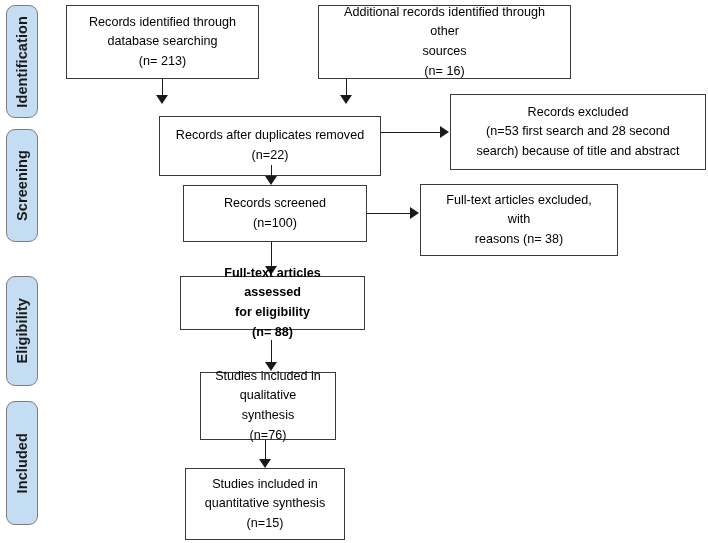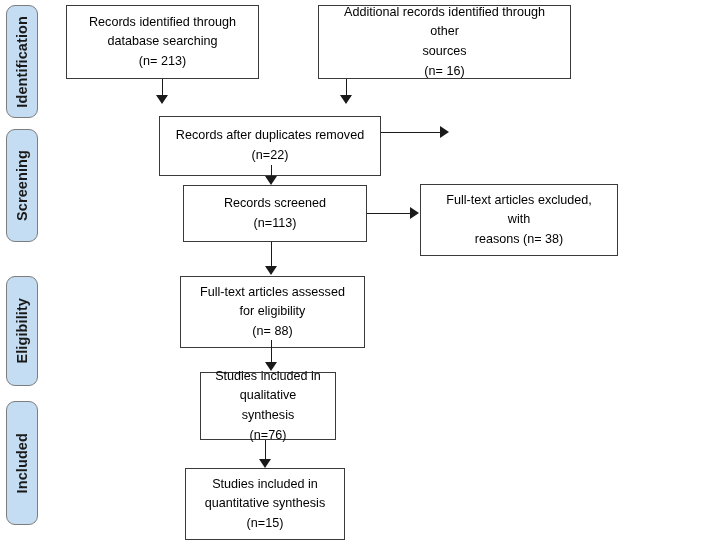--- a/index.html
+++ b/index.html
@@ -120,44 +120,49 @@
   <div class="arrow-down" style="left:156px; top:95px;"></div>
 
   <div class="vline" style="left:346px; top:79px; height:17px;"></div>
   <div class="arrow-down" style="left:340px; top:95px;"></div>
 
   <div class="flow-box" style="left:159px; top:116px; width:222px; height:60px;">
     <div class="box-text">Records after duplicates removed
 (n=22)</div>
   </div>
 
+  <div class="flow-box" style="left:450px; top:94px; width:256px; height:76px;">
+    <div class="box-text">Records excluded
+(n=53 first search and 28 second
+search) because of title and abstract</div>
+  </div>
 
   <div class="hline" style="left:381px; top:132px; width:60px;"></div>
   <div class="arrow-right" style="left:440px; top:126px;"></div>
 
   <div class="vline" style="left:271px; top:165px; height:12px;"></div>
   <div class="arrow-down" style="left:265px; top:176px;"></div>
 
   <div class="flow-box" style="left:183px; top:185px; width:184px; height:57px;">
     <div class="box-text">Records screened
-(n=113)</div>
+(n=100)</div>
   </div>
 
   <div class="flow-box" style="left:420px; top:184px; width:198px; height:72px;">
     <div class="box-text">Full-text articles excluded, with
 reasons (n= 38)</div>
   </div>
 
   <div class="hline" style="left:367px; top:213px; width:44px;"></div>
   <div class="arrow-right" style="left:410px; top:207px;"></div>
 
   <div class="vline" style="left:271px; top:242px; height:25px;"></div>
   <div class="arrow-down" style="left:265px; top:266px;"></div>
 
-  <div class="flow-box" style="left:180px; top:276px; width:185px; height:72px;">
+  <div class="flow-box" style="left:180px; top:276px; width:185px; height:54px;font-weight:bold;">
     <div class="box-text">Full-text articles assessed
 for eligibility
 (n= 88)</div>
   </div>
 
   <div class="vline" style="left:271px; top:340px; height:23px;"></div>
   <div class="arrow-down" style="left:265px; top:362px;"></div>
 
   <div class="flow-box" style="left:200px; top:372px; width:136px; height:68px;">
     <div class="box-text">Studies included in

